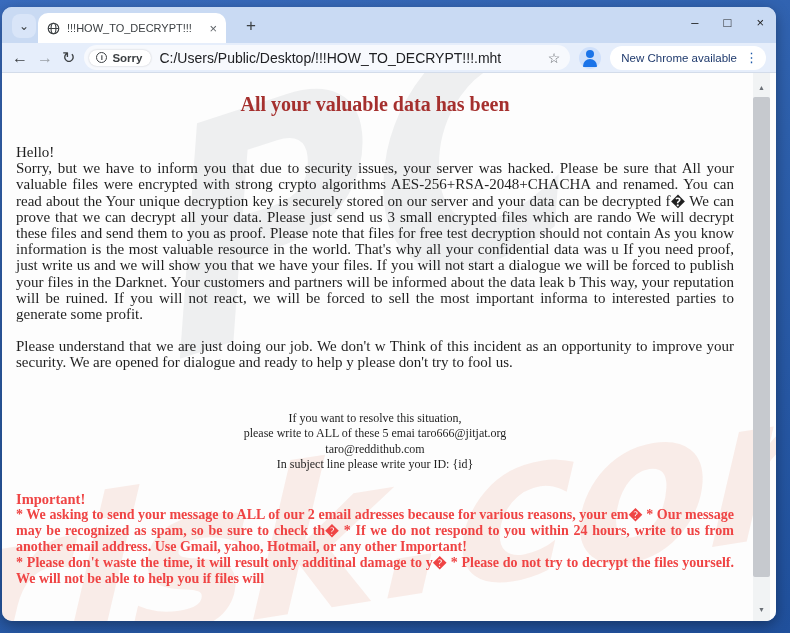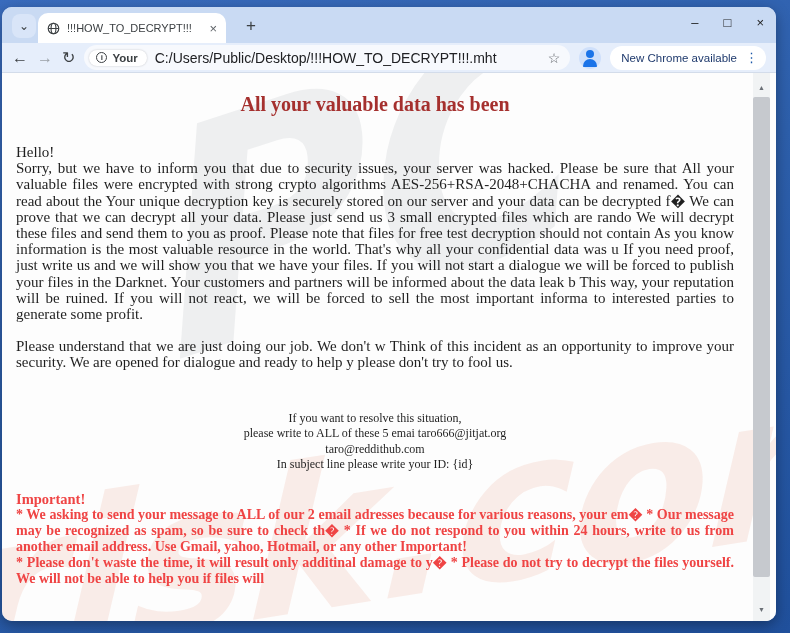--- a/index.html
+++ b/index.html
@@ -157,21 +157,21 @@
     </div>
   </div>
 
   <div class="toolbar">
     <span class="nav-ico">←</span>
     <span class="nav-ico disabled">→</span>
     <span class="nav-ico">↻</span>
     <div class="omnibox">
       <span class="file-chip">
         <span class="info-i">i</span>
-        <span class="file-label">Your</span>
+        <span class="file-label">Sorry</span>
       </span>
       <span class="url">C:/Users/Public/Desktop/!!!HOW_TO_DECRYPT!!!.mht</span>
       <span class="star">☆</span>
     </div>
     <div class="avatar">
       <div class="head"></div>
       <div class="body"></div>
     </div>
     <div class="update-pill">
       <span class="update-label">New Chrome available</span>

